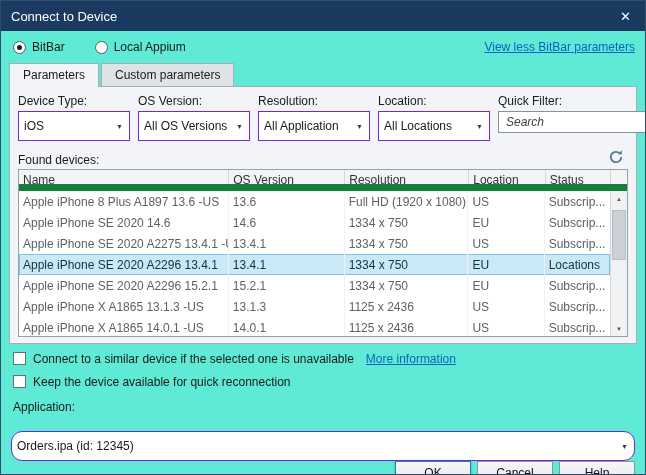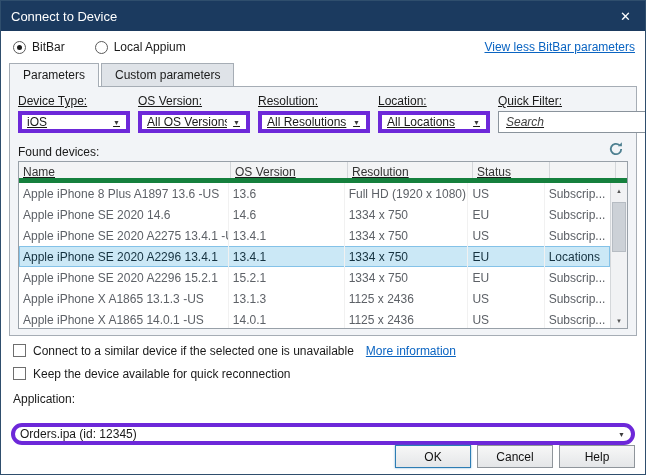--- a/index.html
+++ b/index.html
@@ -1,20 +1,20 @@
 <!DOCTYPE html>
 <html><head>
 <meta charset="utf-8">
 <style>
   * { cursor: default; }
   html, body { margin:0; padding:0; }
   body { font-family:"Liberation Sans", sans-serif; font-size:12px; color:#1a1a1a; background:#c8c8c8; }
 
   .dialog { width:646px; height:475px; box-sizing:border-box; border:1px solid #2f4e6d;
-            background:#ffffff; display:flex; flex-direction:column; overflow:hidden; }
+            background:#5eead4; display:flex; flex-direction:column; overflow:hidden; }
   .dialog > * { flex:0 0 auto; }
 
   
   .titlebar { height:30px; background:#1b3a5f; color:#fff; display:flex; align-items:center; padding-left:10px; }
   .title { font-size:13px; }
   .close { margin-left:auto; padding:0 14px; font-size:13px; }
 
   
   .toprow { display:flex; align-items:center; margin:8px 10px 0 12px; height:16px; }
   .radio-option { display:inline-flex; align-items:center; margin-right:30px; }
@@ -27,39 +27,39 @@
 
   
   .tabs { display:flex; margin:8px 8px 0; position:relative; z-index:2; }
   .tab { padding:4px 13px; background:#dfe3e8; border:1px solid #a6adb5; border-bottom:none; margin-right:2px; color:#1a1a1a; }
   .tab.active { background:#f2f4f7; padding-bottom:5px; margin-bottom:-1px; }
 
   
   .panel { margin:0 8px; border:1px solid #a6adb5; background:#f2f4f7; padding:6px 8px 6px; }
 
   .filters { display:flex; gap:8px; }
-  .filter { width:112px; flex:0 0 auto;text-decoration:underline; }
+  .filter { width:112px; flex:0 0 auto; }
   .filter.quick { width:auto; flex:1 1 auto; }
   .filter-label { margin:1px 0 3px; height:14px; white-space:nowrap; }
-  .select { height:22px; box-sizing:border-box; background:#fff; border:4px solid #6d28d9;
+  .select { height:30px; box-sizing:border-box; background:#fff; border:1px solid #6d28d9;
             display:flex; align-items:center; padding-left:5px; }
   .select-value { flex:1; white-space:nowrap; overflow:hidden; }
   .select-arrow { font-size:7px; color:#3c3c3c; padding:0 6px; }
   .searchbox { height:22px; box-sizing:border-box; background:#fff; border:1px solid #8a939c;
             display:flex; align-items:center; padding:0 5px; }
   .searchbox input { border:0; outline:0; flex:1; min-width:0; background:transparent;
             font-family:"Liberation Sans", sans-serif; font-size:12px; cursor:text; }
   .searchbox input::placeholder { font-style:italic; color:#3f3f3f; opacity:1; }
 
   .found-row { display:flex; align-items:flex-end; margin:6px 0 2px; height:20px; }
   .refresh { margin-left:auto; width:24px; height:20px; display:flex; align-items:center; justify-content:center; }
 
   
   .table-wrap { position:relative; border:1px solid #98a0a8; background:#fff; height:168px; box-sizing:border-box; }
-  .thead { display:flex; height:21px; box-sizing:border-box; background:#f3f4f5; border-bottom:5px solid #15803d;text-decoration:underline; }
+  .thead { display:flex; height:21px; box-sizing:border-box; background:#f3f4f5; border-bottom:7px solid #15803d; }
   .th { box-sizing:border-box; padding:3px 0 0 4px; border-right:1px solid #d4d7da; color:#333;
         white-space:nowrap; overflow:hidden; }
   .thead div:nth-of-type(1){ width:212px; } .thead div:nth-of-type(2){ width:117px; }
   .thead div:nth-of-type(3){ width:125px; } .thead div:nth-of-type(4){ width:77px; }
   .thead div:nth-of-type(5){ width:66px; } .thead div:nth-of-type(6){ width:16px; border-right:none; }
   .tbody { position:absolute; left:0; top:21px; right:17px; bottom:0; overflow:hidden; }
   .trow { display:flex; height:21px; color:#5d6167; background:#fff;text-align:center; }
   .trow.selected { background:#cbe8f6; color:#14313f; box-shadow:inset 0 0 0 1px #84c2e8; }
   .td { box-sizing:border-box; padding-left:4px; display:flex; align-items:center;
         white-space:nowrap; overflow:hidden; border-right:1px solid #f1f1f1; }
@@ -143,21 +143,21 @@
           <div class="filter-label">OS Version:</div>
           <div class="select">
             <span class="select-value">All OS Versions</span>
             <span class="select-arrow">▼</span>
           </div>
         </div>
 
         <div class="filter">
           <div class="filter-label">Resolution:</div>
           <div class="select">
-            <span class="select-value">All Resolutions</span>
+            <span class="select-value">All Application</span>
             <span class="select-arrow">▼</span>
           </div>
         </div>
 
         <div class="filter">
           <div class="filter-label">Location:</div>
           <div class="select">
             <span class="select-value">All Locations</span>
             <span class="select-arrow">▼</span>
           </div>
@@ -184,20 +184,21 @@
 
     <div class="table-wrap">
       <div class="thead">
 
           <div class="th"><span>Name</span></div>
 
           <div class="th"><span>OS Version</span></div>
 
           <div class="th"><span>Resolution</span></div>
 
+          <div class="th"><span>Location</span></div>
 
           <div class="th"><span>Status</span></div>
 
         <div class="th"></div>
       </div>
       <div class="tbody">
 
           <div class="trow">
             <div class="td c1">Apple iPhone 8 Plus A1897 13.6 -US</div>
             <div class="td c2">13.6</div>

